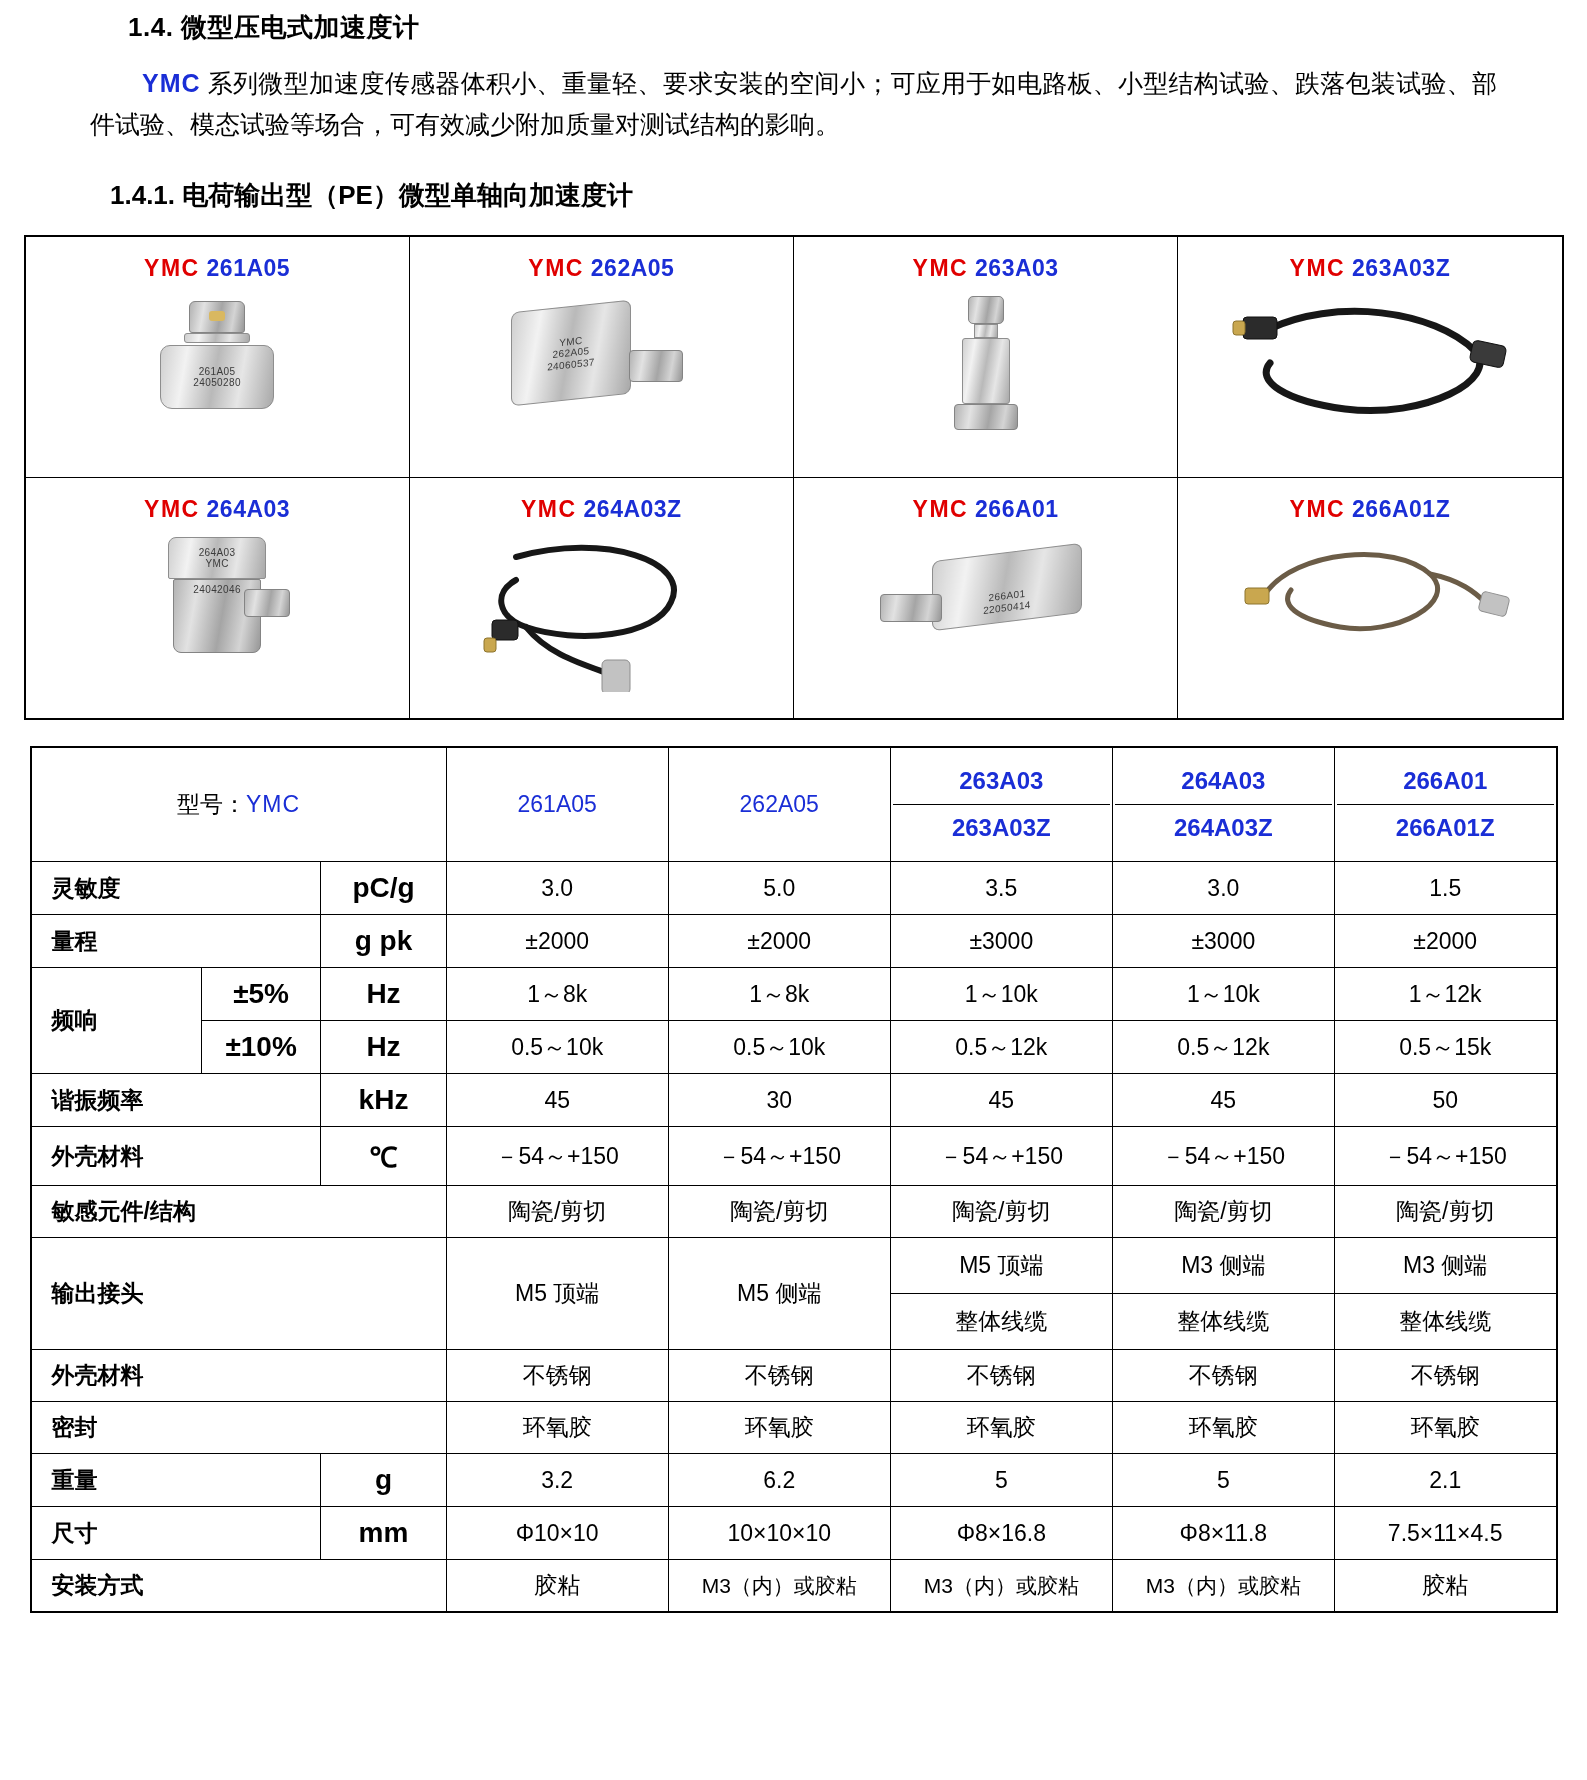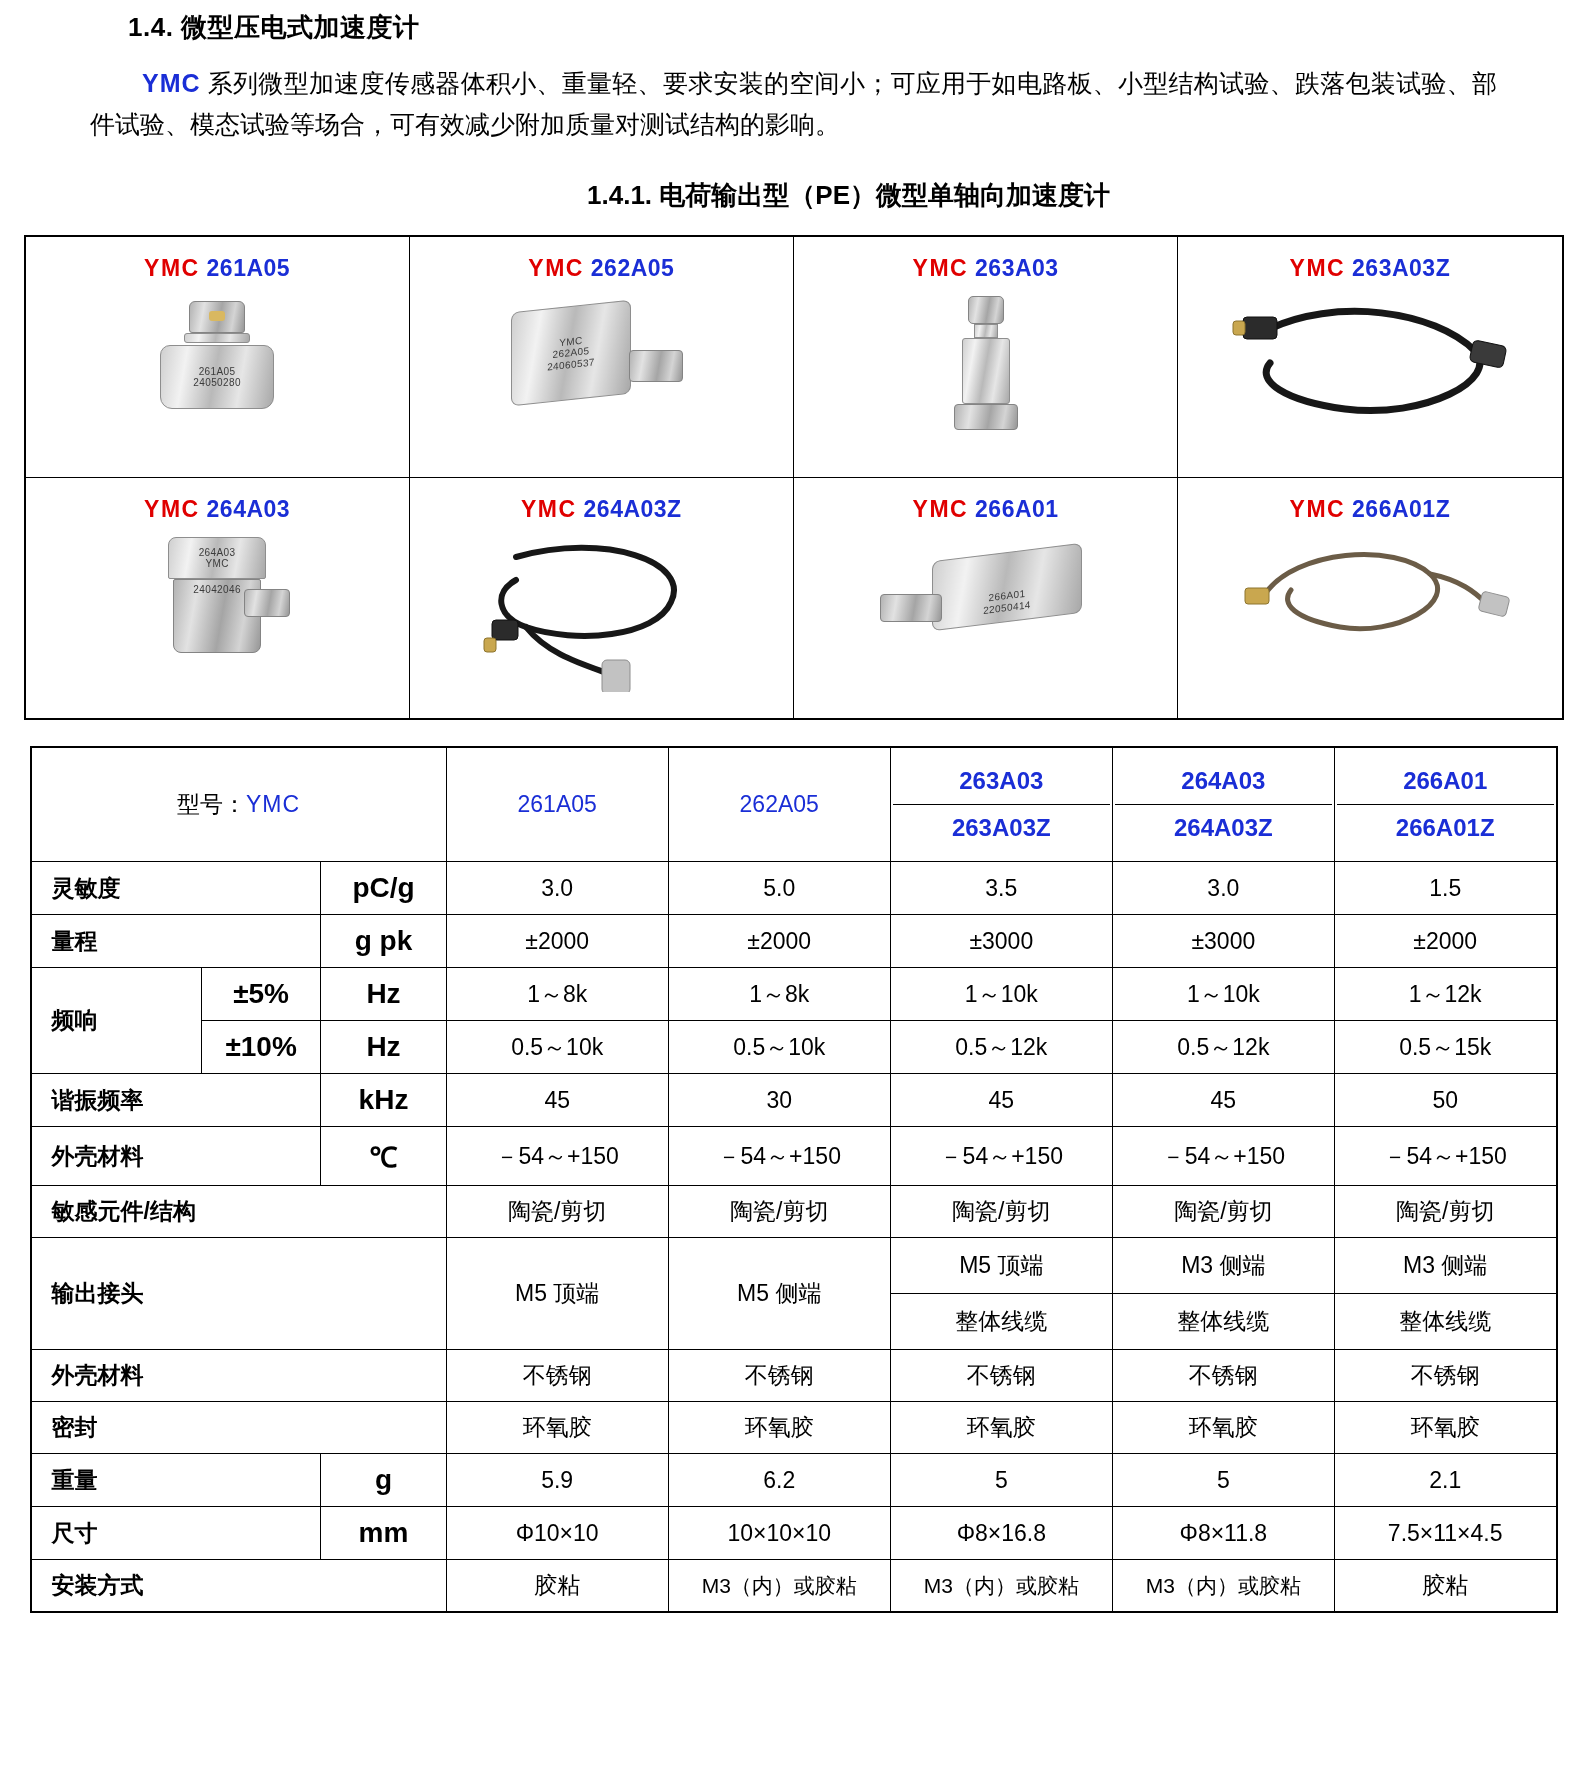--- a/index.html
+++ b/index.html
@@ -35,21 +35,20 @@
   }
   .brand {
     color: #1a2ed6;
     font-weight: bold;
     letter-spacing: 1px;
   }
   .h-sub {
     font-size: 26px;
     font-weight: bold;
     margin: 34px 0 0 110px;
-    text-align: center;
   }
 
   
   .grid {
     width: 1540px;
     margin: 22px auto 0 auto;
     border: 2px solid #000;
     border-collapse: collapse;
     table-layout: fixed;
   }
@@ -454,21 +453,21 @@
         <td>环氧胶</td>
         <td>环氧胶</td>
         <td>环氧胶</td>
         <td>环氧胶</td>
         <td>环氧胶</td>
       </tr>
 
       <tr>
         <td colspan="2" class="rowname">重量</td>
         <td class="unit-c">g</td>
-        <td>5.9</td>
+        <td>3.2</td>
         <td>6.2</td>
         <td>5</td>
         <td>5</td>
         <td>2.1</td>
       </tr>
 
       <tr>
         <td colspan="2" class="rowname">尺寸</td>
         <td class="unit-c">mm</td>
         <td class="nowrap">Φ10×10</td>

